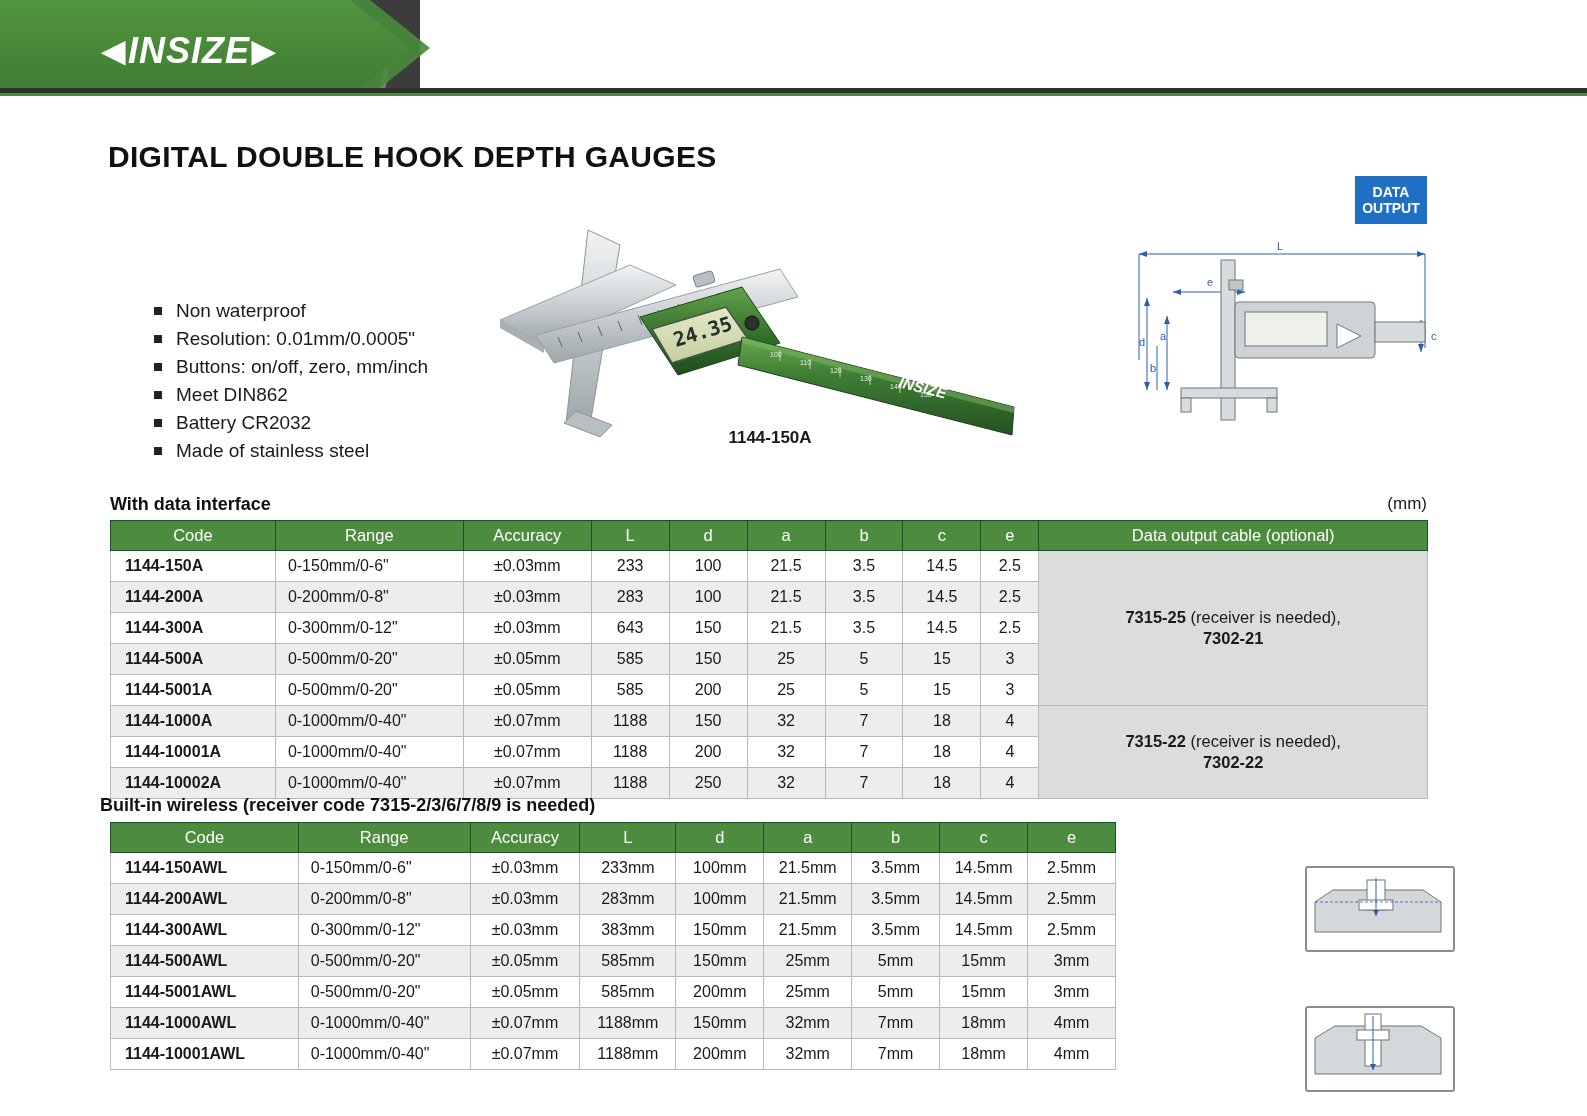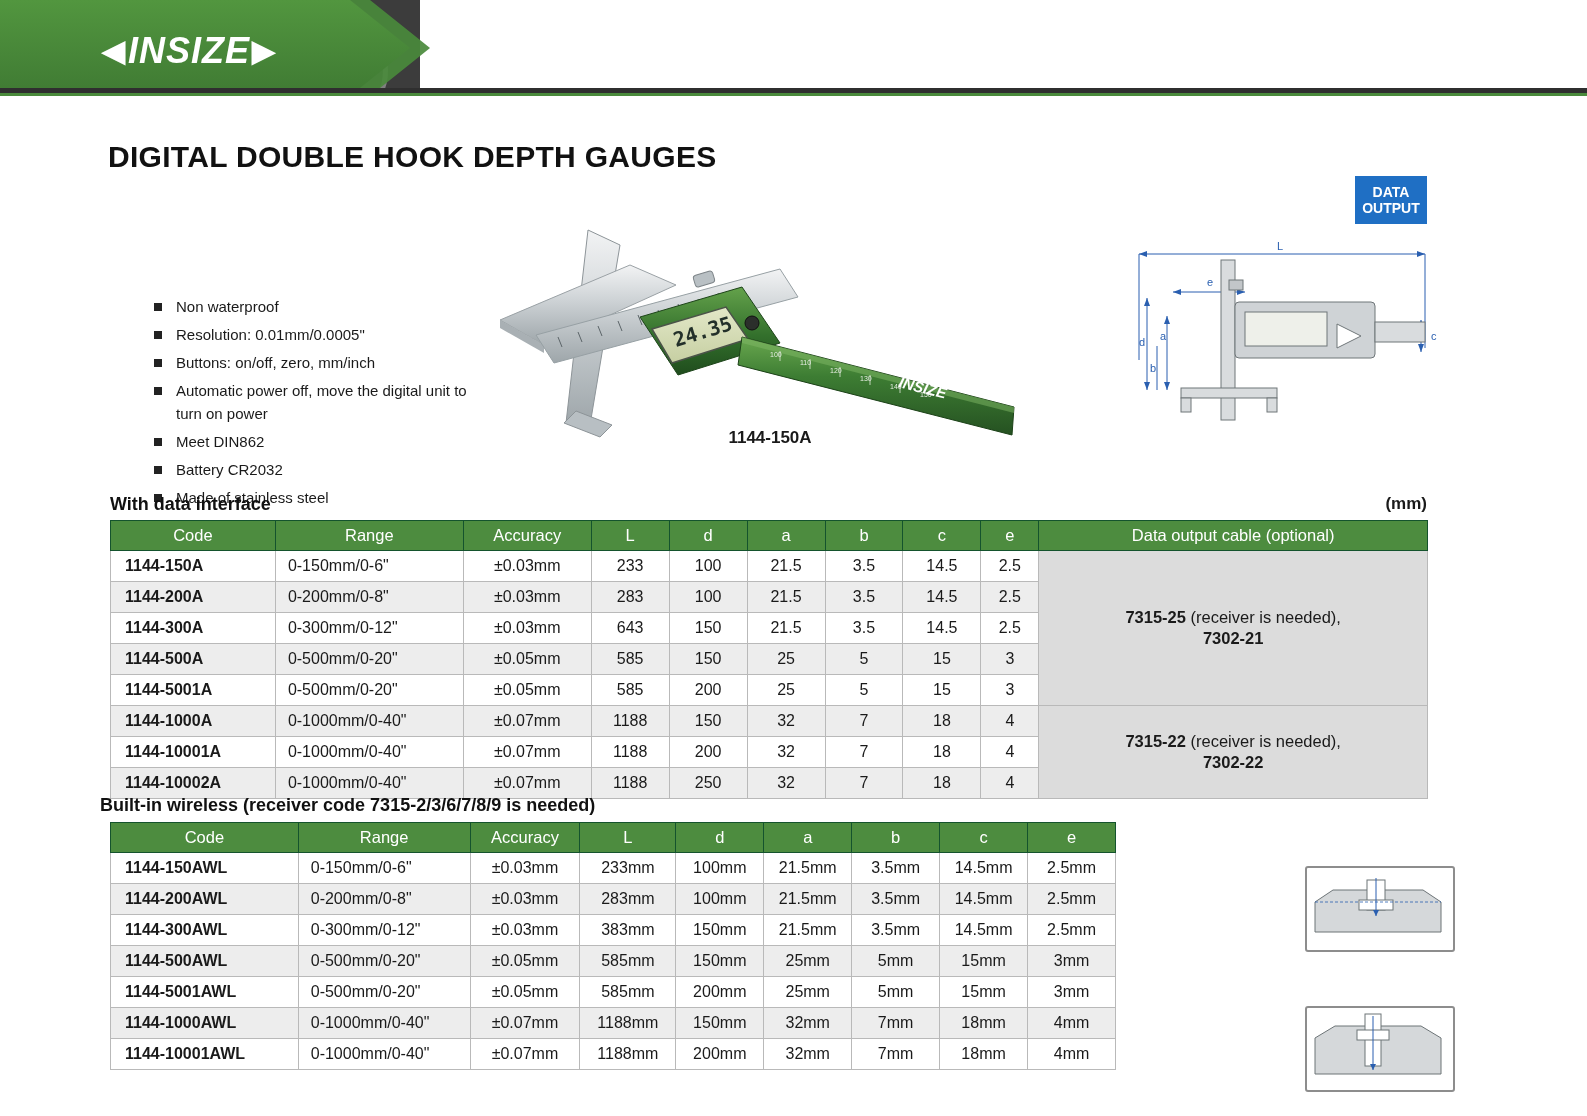--- a/index.html
+++ b/index.html
@@ -111,21 +111,21 @@
     line-height: 1.15;
     text-align: center;
     margin-top: 28px;
   }
 
   
   .features {
     position: absolute;
     left: 112px; top: 280px;
     width: 330px;
-    font-size: 15px;
+    font-size: 19px;
     line-height: 23px;
   }
   .features li {
     list-style: none;
     position: relative;
     padding-left: 24px;
     margin-bottom: 5px;
   }
   .features li:before {
     content: "";
@@ -161,21 +161,21 @@
   .sec-label {
     position: absolute;
     font-size: 18px;
     font-weight: bold;
     color: #111;
   }
   .mm-label {
     position: absolute;
     right: 160px;
     font-size: 17px;
-    font-weight: bold;
+    font-weight: normal;
   }
 
   
   table {
     border-collapse: collapse;
     position: absolute;
     font-size: 16px;
   }
   table th {
     background: #4d8c3f;
@@ -242,21 +242,20 @@
 
 <div class="data-output-badge">
   <span>DATA</span>
   <span>OUTPUT</span>
 </div>
 
 <ul class="features">
   <li>Non waterproof</li>
   <li>Resolution: 0.01mm/0.0005"</li>
   <li>Buttons: on/off, zero, mm/inch</li>
-  <li>Automatic power off, move the digital unit to turn on power</li>
   <li>Meet DIN862</li>
   <li>Battery CR2032</li>
   <li>Made of stainless steel</li>
 </ul>
 
 <div class="product">
   <svg width="580" height="215" viewBox="0 0 580 215">
     <defs>
       <linearGradient id="steel" x1="0" y1="0" x2="0" y2="1">
         <stop offset="0%" stop-color="#f2f3f4"></stop>

